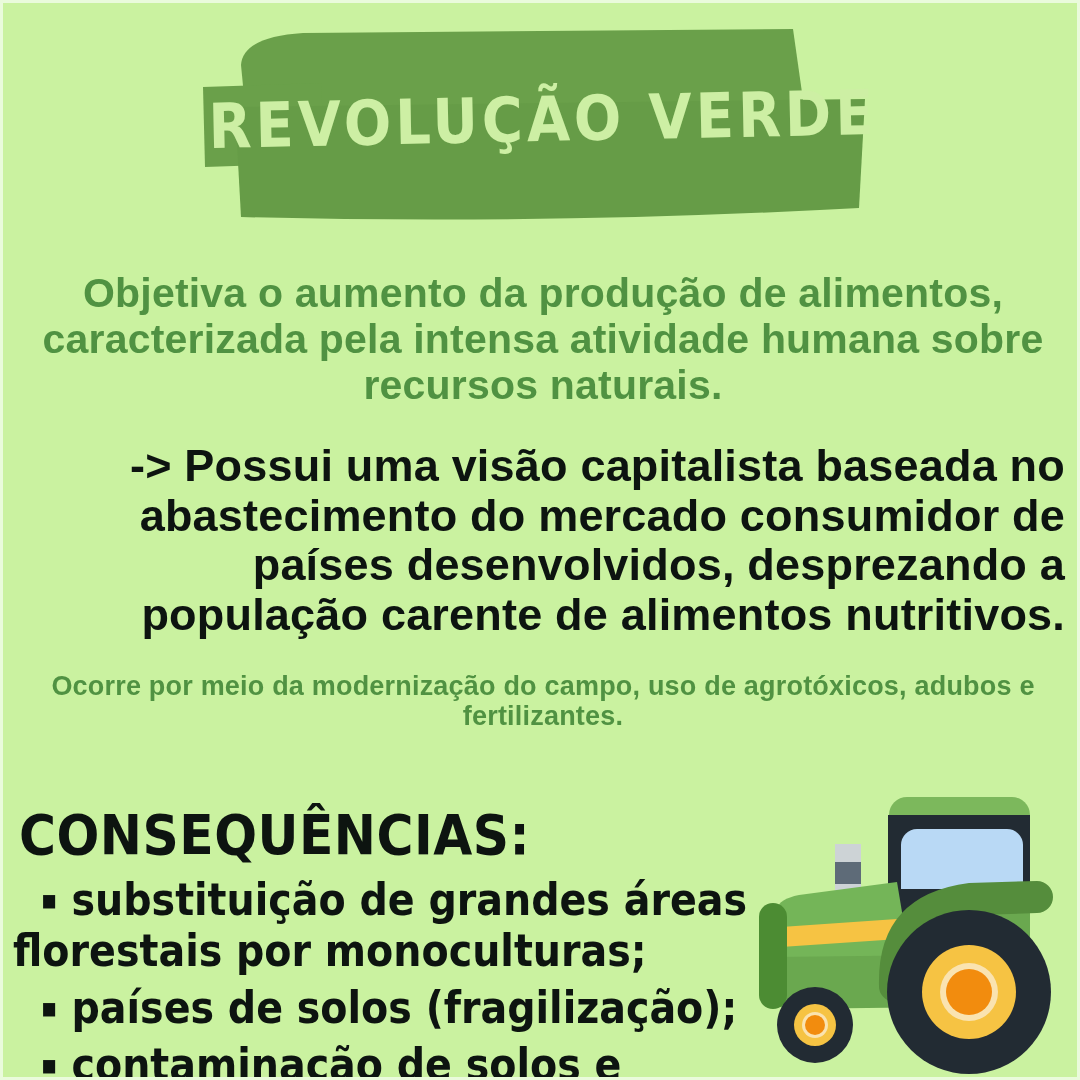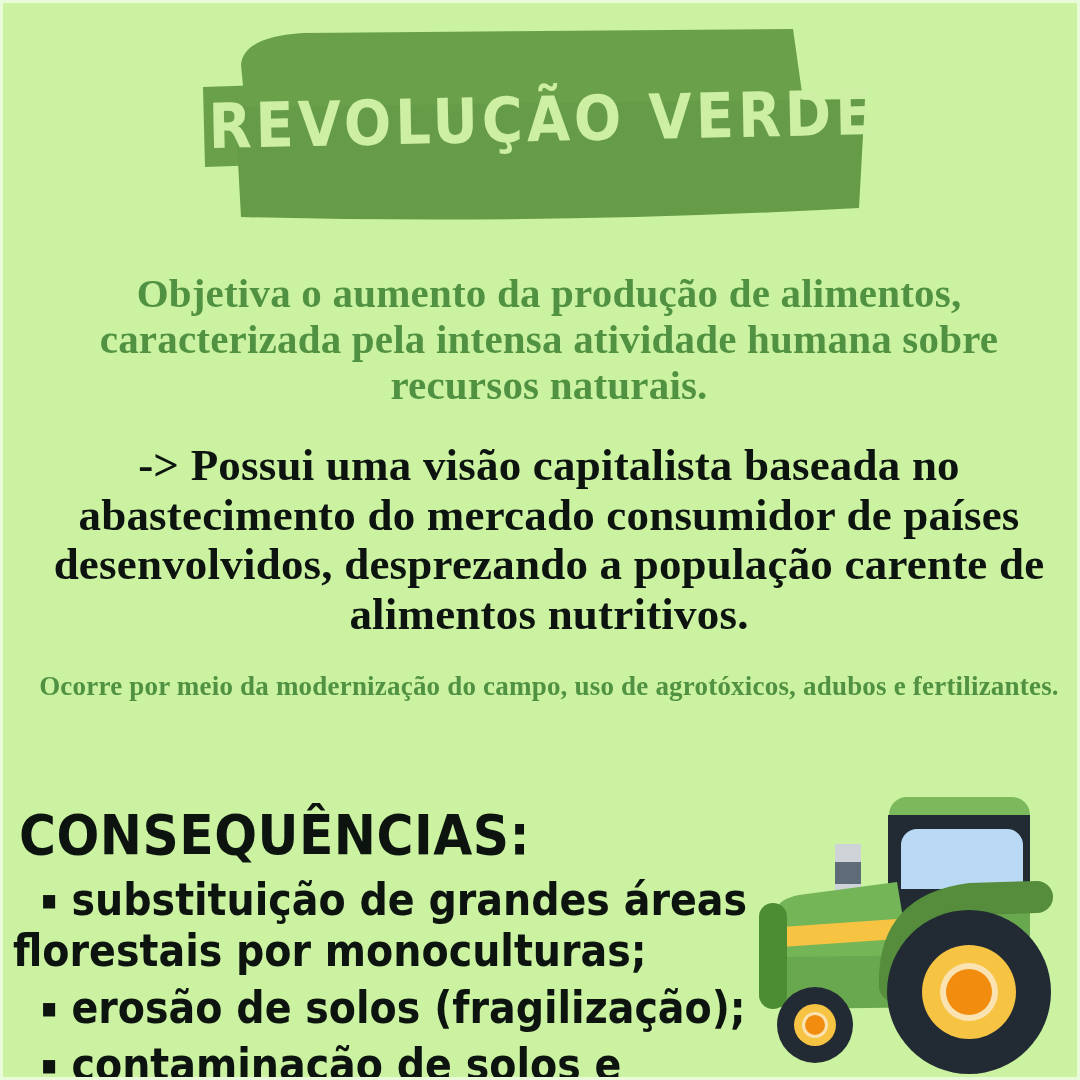--- a/index.html
+++ b/index.html
@@ -47,33 +47,33 @@
     color: #cdefa4;
     transform: rotate(-1.2deg);
     text-transform: uppercase;
     white-space: nowrap;
     line-height: 1;
   }
 
   
   .para {
     position: absolute;
-    left: 24px;
+    left: 18px;
     width: 1044px;
     text-align: center;
-    font-family: Liberation Serif, serif;
+    font-family: Liberation Sans, sans-serif;
     font-weight: 700;
     line-height: 1.12;
     letter-spacing: 0.2px;
   }
   .para.green { color: #509242; }
   .para.black { color: #0d1410; }
 
   #para-1 { top: 268px; font-size: 41px; }
-  #para-2 { top: 438px; font-size: 45px; line-height: 1.1; }
+  #para-2 { top: 438px; font-size: 45px; line-height: 1.1; text-align: right; }
   #para-3 { top: 668px; font-size: 27px; }
 
   
   #consequences {
     position: absolute;
     left: 10px;
     top: 800px;
     width: 760px;
     color: #0d1410;
     font-family: "DejaVu Sans Condensed", "Liberation Sans Narrow", "Liberation Sans", sans-serif;
@@ -138,21 +138,21 @@
 
   <div class="para green" id="para-3">Ocorre por meio da modernização do campo, uso de agrotóxicos, adubos e fertilizantes.</div>
 
   <div id="consequences">
     <div class="cons-title">CONSEQUÊNCIAS:</div>
     <ul>
       <li>
         <span class="bullet">▪</span><span class="li-text">substituição de grandes áreas florestais por monoculturas;</span>
       </li>
       <li>
-        <span class="bullet">▪</span><span class="li-text">erosão de solos (fragilização);</span>
+        <span class="bullet">▪</span><span class="li-text">países de solos (fragilização);</span>
       </li>
       <li>
         <span class="bullet">▪</span><span class="li-text">contaminação de solos e águas.</span>
       </li>
     </ul>
   </div>
 
   <div id="tractor">
     <svg viewBox="0 0 330 290" xmlns="http://www.w3.org/2000/svg">
 

